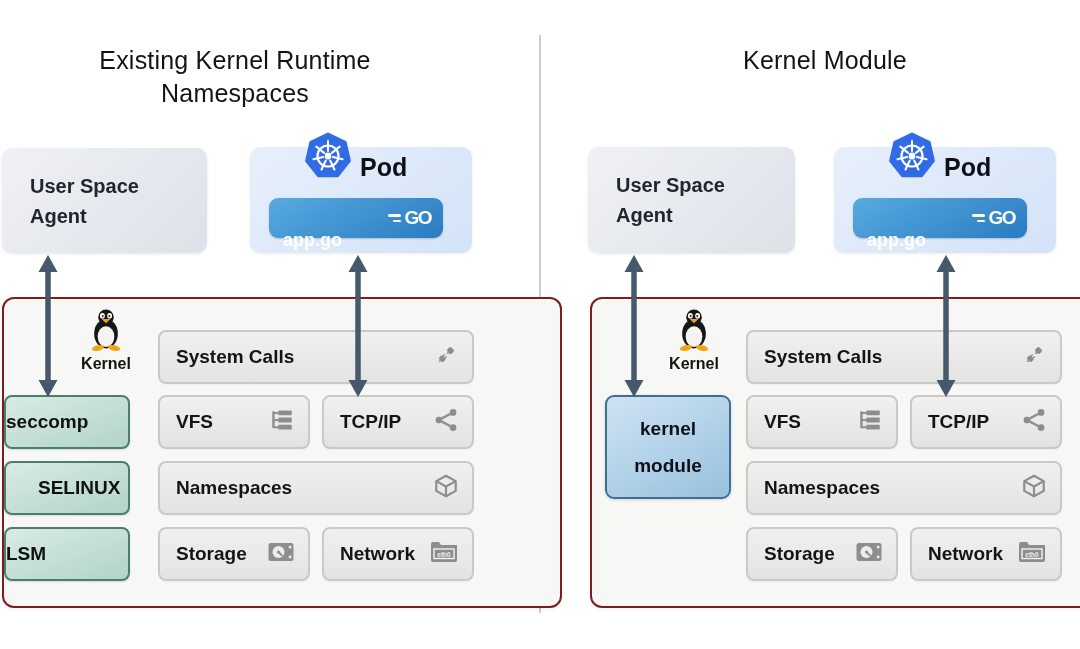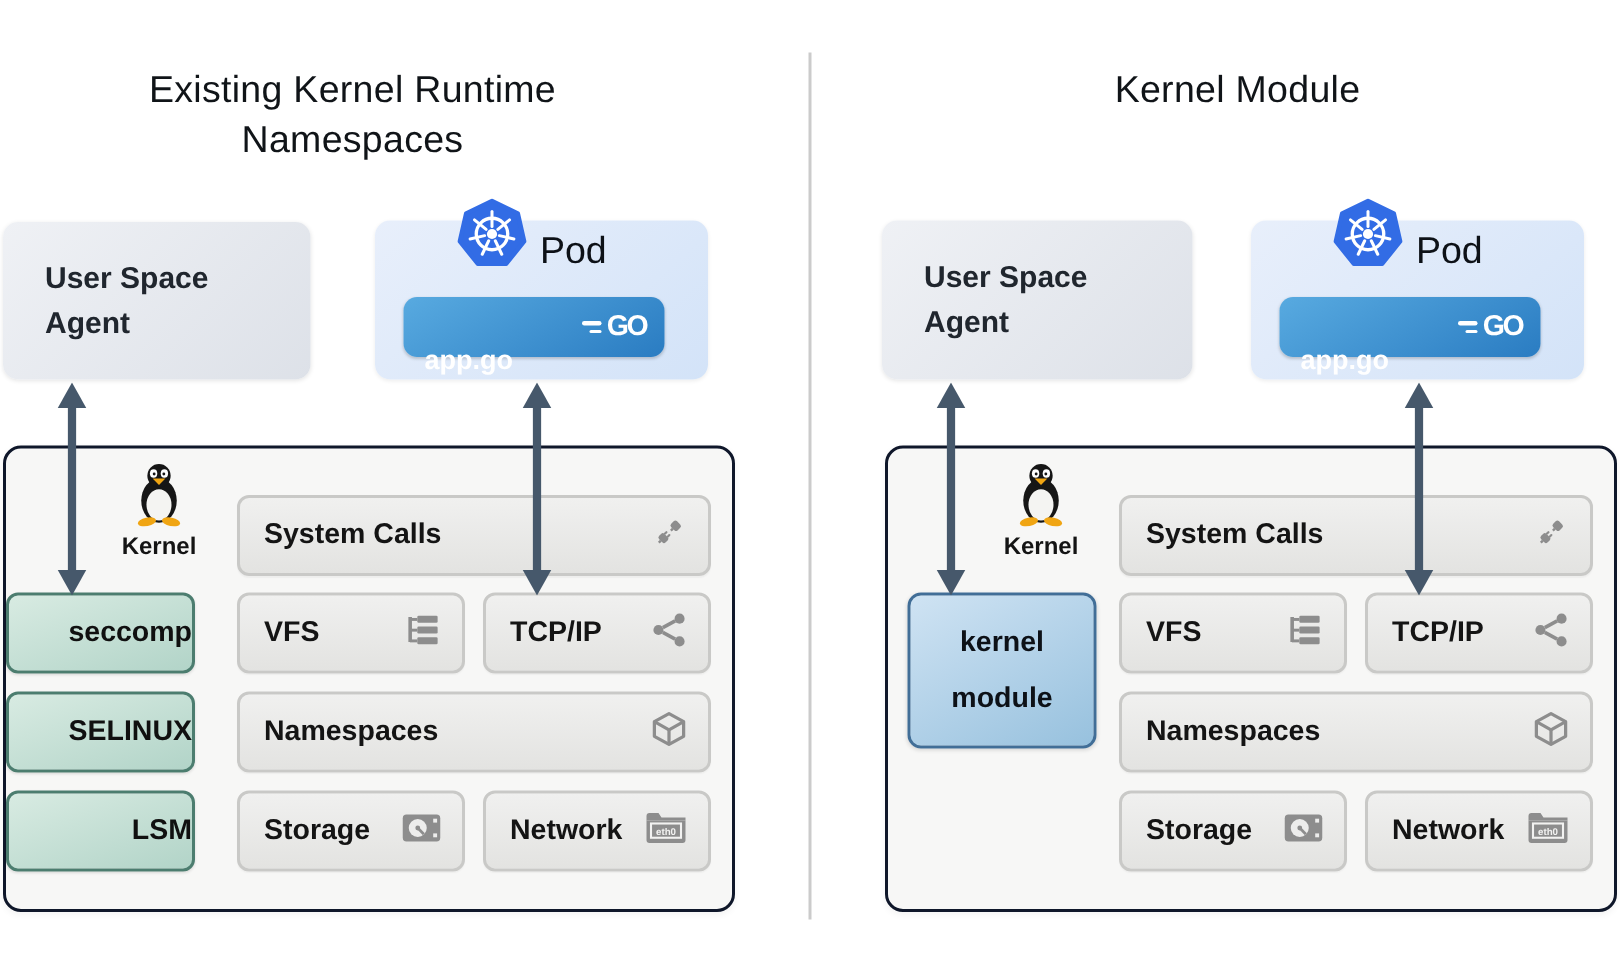--- a/index.html
+++ b/index.html
@@ -14,48 +14,48 @@
   .agent-box { position:absolute; width:184px; height:105px; border-radius:10px;
                background:linear-gradient(135deg,#eff1f5 0%,#dde1e8 100%);
                box-shadow:0 1px 3px rgba(0,0,0,.10);padding-left:21px; }
   .agent-label { position:absolute; left:28px; top:50%; transform:translateY(-50%);
                  font-size:20px; font-weight:bold; color:#20262e; line-height:1.5; width:120px; }
 
   .pod-box { position:absolute; width:222px; height:106px; border-radius:10px;
              background:linear-gradient(140deg,#e8effb 0%,#d3e3f8 100%);
              box-shadow:0 1px 3px rgba(0,0,0,.08); }
   .k8s { position:absolute; left:54px; top:-15px; width:48px; height:48px; }
-  .pod-label { position:absolute; left:110px; top:6px; font-size:25px; font-weight:normal; color:#0d1117; }
+  .pod-label { position:absolute; left:110px; top:6px; font-size:25px; font-weight:bold; color:#0d1117; }
   .app-pill { position:absolute; left:19px; top:51px; width:174px; height:40px; border-radius:9px;
               background:linear-gradient(150deg,#58aae0 0%,#2a7cc2 100%);
               display:flex; align-items:center; justify-content:space-between;
               padding:0 12px 0 14px; box-sizing:border-box; box-shadow:0 1px 2px rgba(0,0,0,.18); }
   .app-file { color:#fff; font-size:18px; font-weight:bold;margin-top:44px; }
   .go-wrap { display:flex; align-items:center; gap:3px; }
   .go-lines { display:flex; flex-direction:column; gap:3px; align-items:flex-end; }
   .go-lines i { display:block; height:2.5px; background:#fff; border-radius:2px; }
   .go-text { color:#fff; font-size:19px; font-weight:bold; letter-spacing:-1.5px; }
 
-  .kernel-box { position:absolute; width:488px; height:311px; background:#f7f7f6;
-                border:2px solid #0f172a; border-radius:12px; box-sizing:border-box;
+  .kernel-box { position:absolute; width:560px; height:311px; background:#f7f7f6;
+                border:2px solid #7f1d1d; border-radius:12px; box-sizing:border-box;
                 box-shadow:0 2px 5px rgba(0,0,0,.05); }
   .brand { position:absolute; left:58px; top:8px; width:88px; text-align:center; }
   .brand-label { font-size:16px; font-weight:bold; color:#141414; margin-top:0px; }
 
   .cell { position:absolute; height:54px; border-radius:8px;
           background:linear-gradient(180deg,#f0f0ef 0%,#e3e3e1 100%);
           border:2px solid #c9c9c7; box-sizing:border-box;
           display:flex; align-items:center; justify-content:space-between;
           padding:0 13px 0 16px; box-shadow:0 1px 1px rgba(0,0,0,.04); }
   .cell-label { font-size:19px; font-weight:bold; color:#141414; }
 
   .teal { position:absolute; width:126px; height:54px; border-radius:8px;
           background:linear-gradient(160deg,#d8ebe2 0%,#b2d4c8 100%);
           border:2px solid #4c7d6f; box-sizing:border-box;
-          display:flex; align-items:center; justify-content:flex-end;
+          display:flex; align-items:center; justify-content:flex-start;
           font-size:19px; font-weight:bold; color:#101010; box-shadow:0 1px 2px rgba(0,0,0,.12); }
 
   .module { position:absolute; left:13px; top:96px; width:126px; height:104px; border-radius:9px;
             background:linear-gradient(150deg,#cfe3f3 0%,#97c1de 100%);
             border:2px solid #416e97; box-sizing:border-box;
             display:flex; align-items:center; justify-content:center; text-align:center;
             font-size:19px; font-weight:bold; color:#0d1117; line-height:1.95;
             box-shadow:0 1px 3px rgba(0,0,0,.15); }
   .module span { display:block; width:82px; }
 

